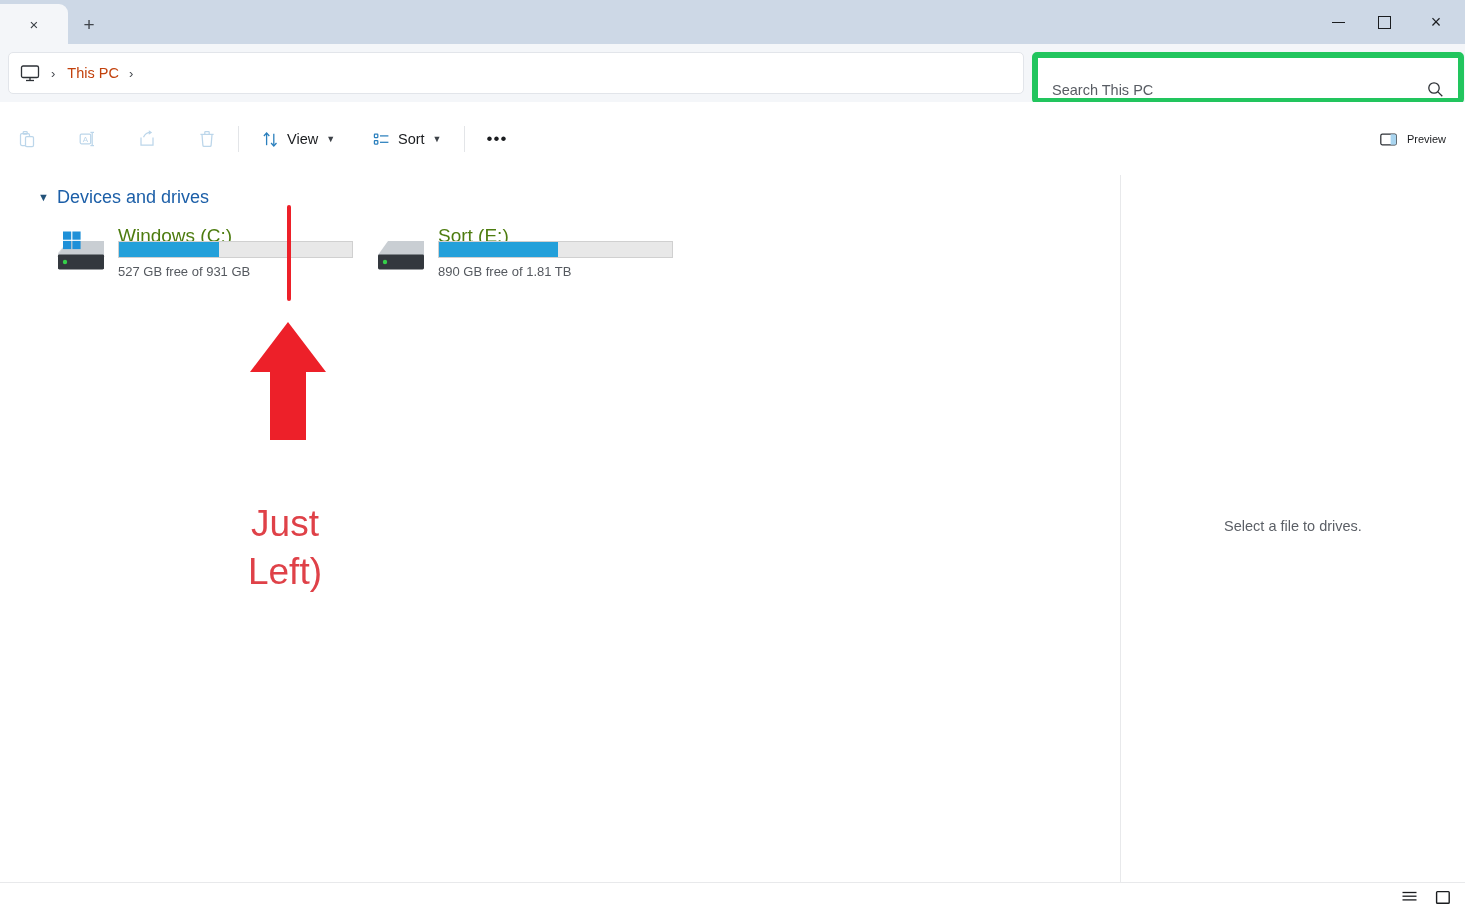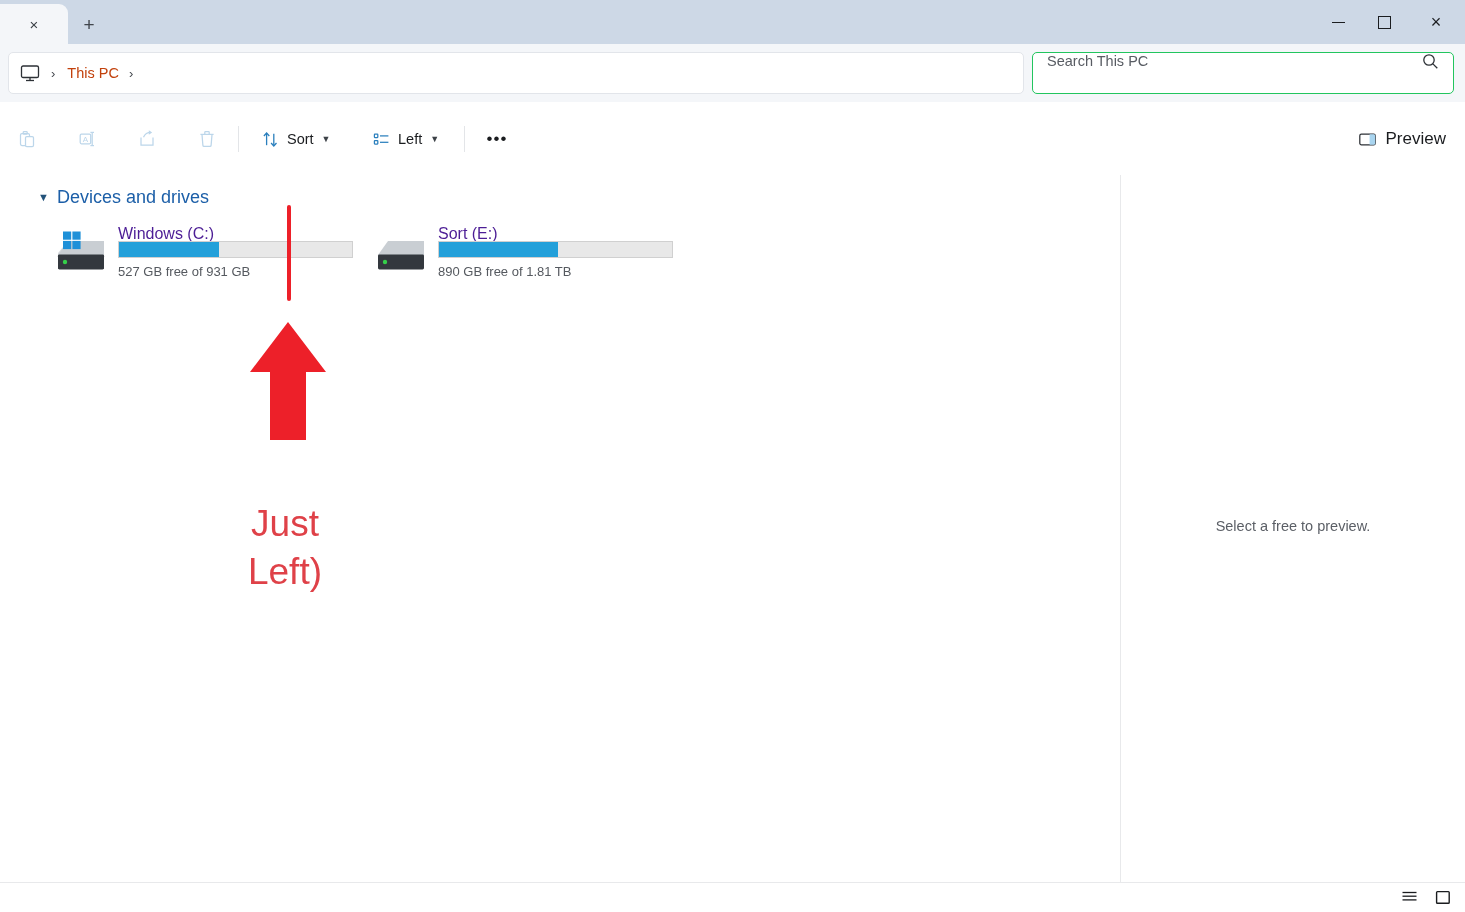--- a/index.html
+++ b/index.html
@@ -61,22 +61,22 @@
   .pc-icon { margin-left: 10px; width: 22px; height: 22px; display:block; }
   .crumb-sep {
     color: #44484e; font-size: 13px; margin: 0 2px 0 10px;
     display: inline-block; line-height: 1;
   }
   .crumb-text {
     color: #c2410c; font-size: 14.5px; margin-left: 10px;
   }
   .searchbox {
     position: absolute; left: 1032px; top: 8px; width: 420px; height: 40px;
-    background: #ffffff; border: 1px solid #22c55e; border-radius: 5px;
-    display: flex; align-items: flex-start;
+    background: #ffffff; border: 6px solid #22c55e; border-radius: 5px;
+    display: flex; align-items: flex-end;
   }
   .searchbox input {
     flex: 1; border: none; outline: none; background: transparent;
     font-family: "Liberation Sans", sans-serif; font-size: 14.5px;
     color: #1a1c1f; margin-left: 14px; padding: 0;
   }
   .searchbox input::placeholder { color: #585c63; opacity: 1; }
   .search-ico { margin-right: 14px; width: 17px; height: 17px; display:block; }
 
   
@@ -91,21 +91,21 @@
     gap: 7px; padding: 0 9px; color: #1a1c1f; font-size: 14.5px;
   }
   .cmd-icon-btn { width: 38px; padding: 0; }
   .cmd-sep {
     position: absolute; top: 24px; width: 1px; height: 26px; background: #e3e5e8;
   }
   .chev { font-size: 9px; color: #3d4248; margin-left: 1px; }
   .preview-btn {
     position: absolute; right: 8px; top: 18px; height: 38px; border-radius: 5px;
     display: flex; align-items: center; gap: 9px; padding: 0 11px;
-    color: #1a1c1f; font-size: 17px;
+    color: #1a1c1f; font-size: 11px;
   }
 
   
   .content {
     position: absolute; left: 0; top: 175px; width: 1121px; height: 708px;
     background: #ffffff;
   }
   .left-scrollbar {
     position: absolute; left: 0px; top: 175px; width: 22px; height: 708px;
     background: #fbfbfb;
@@ -126,21 +126,21 @@
   .group-chevron { color: #23527a; font-size: 11px; line-height: 1; }
   .group-title { color: #1c5fa8; font-size: 18px; }
 
   .drive {
     position: absolute; top: 42px; width: 330px; height: 68px;
   }
   .drive-icon-wrap {
     position: absolute; left: 0; top: 14px; width: 56px; height: 42px;
   }
   .drive-name {
-    position: absolute; left: 62px; top: 8px; color: #4c1d95; font-size: 16px;
+    position: absolute; left: 62px; top: 8px; color: #4d7c0f; font-size: 19px;
   }
   .drive-bar {
     position: absolute; left: 62px; top: 24px; width: 235px; height: 17px;
     background: #e8e8e8; border: 1px solid #d0d0d0; box-sizing: border-box;
   }
   .drive-bar-fill { height: 100%; background: #23a0da; }
   .drive-sub {
     position: absolute; left: 62px; top: 47px; color: #55595f; font-size: 13px;
   }
 
@@ -273,32 +273,32 @@
 
   <div class="cmd-sep" style="left:238px"></div>
 
   <div class="cmd-item" style="left:252px">
     <svg width="19" height="19" viewBox="0 0 19 19">
       <line x1="5.6" y1="3.2" x2="5.6" y2="15.2" stroke="#2a7fbd" stroke-width="1.3"></line>
       <path d="M2.9 6 L5.6 3 L8.3 6" fill="none" stroke="#2a7fbd" stroke-width="1.3"></path>
       <line x1="12.8" y1="3.8" x2="12.8" y2="15.8" stroke="#2a7fbd" stroke-width="1.3"></line>
       <path d="M10.1 13 L12.8 16 L15.5 13" fill="none" stroke="#2a7fbd" stroke-width="1.3"></path>
     </svg>
-    <span>Sort</span>
+    <span>View</span>
     <span class="chev">▼</span>
   </div>
 
   <div class="cmd-item" style="left:363px">
     <svg width="19" height="19" viewBox="0 0 19 19">
       <rect x="2.4" y="4.2" width="3.4" height="3.4" rx="0.5" fill="none" stroke="#2a7fbd" stroke-width="1.25"></rect>
       <rect x="2.4" y="10.6" width="3.4" height="3.4" rx="0.5" fill="none" stroke="#2a7fbd" stroke-width="1.25"></rect>
       <line x1="8" y1="5.9" x2="16.4" y2="5.9" stroke="#2a7fbd" stroke-width="1.25"></line>
       <line x1="8" y1="12.3" x2="16.4" y2="12.3" stroke="#2a7fbd" stroke-width="1.25"></line>
     </svg>
-    <span>Left</span>
+    <span>Sort</span>
     <span class="chev">▼</span>
   </div>
 
   <div class="cmd-sep" style="left:464px"></div>
 
   <div class="cmd-item cmd-icon-btn" style="left:478px; font-size:17px; letter-spacing:1px; color:#1a1c1f;">•••</div>
 
   <div class="preview-btn">
     <svg width="19" height="19" viewBox="0 0 19 19">
       <rect x="1.8" y="4.2" width="15.4" height="10.6" rx="1.6" fill="none" stroke="#2d3136" stroke-width="1.25"></rect>
@@ -368,21 +368,21 @@
   </svg>
 </div>
 
 <div class="anno-text">
   <div class="anno-l1">Just</div>
   <div class="anno-l3">Left)</div>
 </div>
 
 <div class="divider"></div>
 <div class="preview-pane">
-  <div class="preview-msg">Select a free to preview.</div>
+  <div class="preview-msg">Select a file to drives.</div>
 </div>
 
 <div class="statusbar">
   <div class="status-viewbtns">
     <div class="sv-btn">
       <svg width="17" height="14" viewBox="0 0 17 14">
         <line x1="1.5" y1="2.5" x2="15.5" y2="2.5" stroke="#1a1c1f" stroke-width="1.3"></line>
         <line x1="1.5" y1="6.2" x2="15.5" y2="6.2" stroke="#1a1c1f" stroke-width="1.3"></line>
         <line x1="1.5" y1="9.9" x2="15.5" y2="9.9" stroke="#1a1c1f" stroke-width="1.3"></line>
       </svg>

